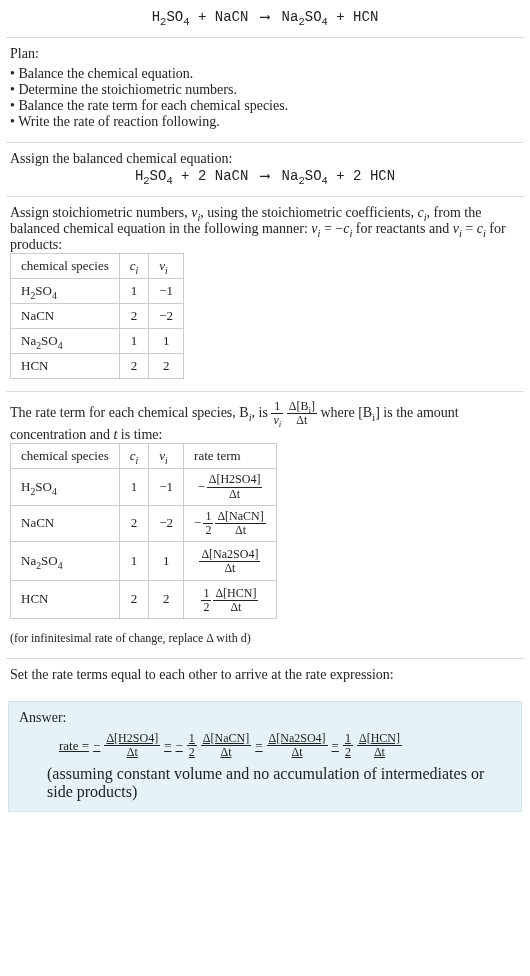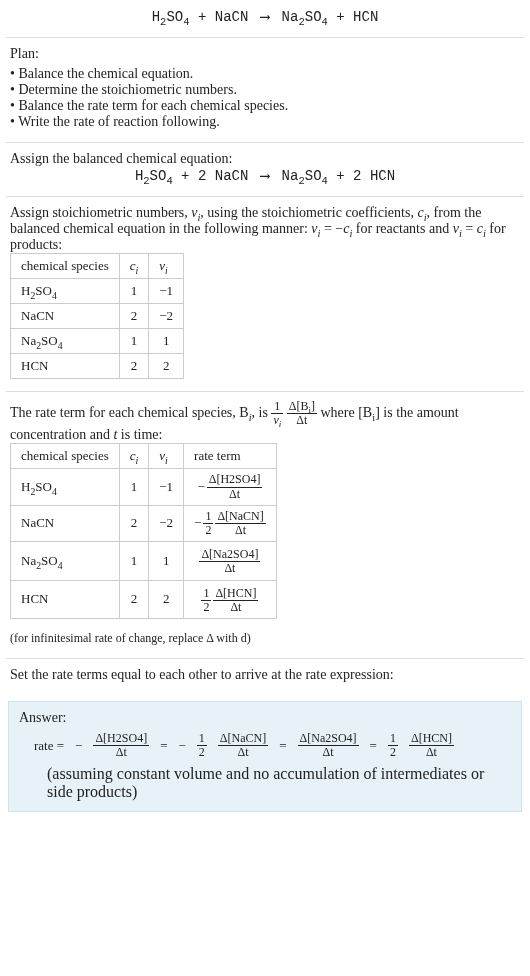--- a/index.html
+++ b/index.html
@@ -76,26 +76,27 @@
     background: #e6f2f7;
     border: 1px solid #cfe3ec;
     border-radius: 0;
     margin: 6px 8px 10px 8px;
     padding: 8px 10px 10px 10px;
   }
   .answer-box .label {
     margin-bottom: 6px;
   }
   .answer-rate {
-    margin-left: 15px;
+    margin-left: 40px;
     display:flex;
     align-items:center;
     flex-wrap: nowrap;
-    gap:11px;
+    gap:4px;
     font-size:13px;
+    text-decoration:underline;
   }
   .assume {
     font-size: 16px;
     margin-top: 6px;
     margin-left: 28px;
   }
   .inline-math {
     font-style: italic;
   }
 </style>

